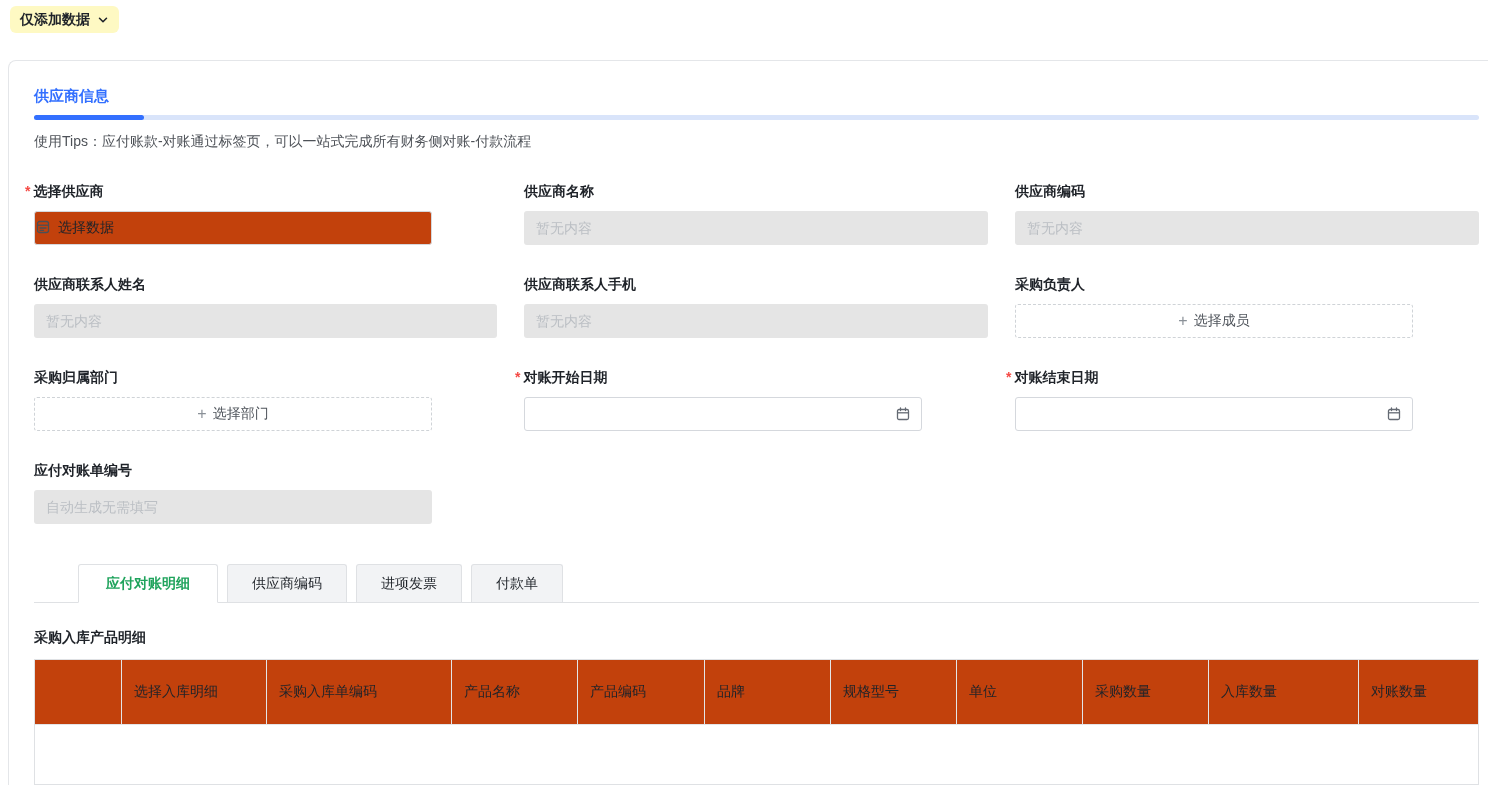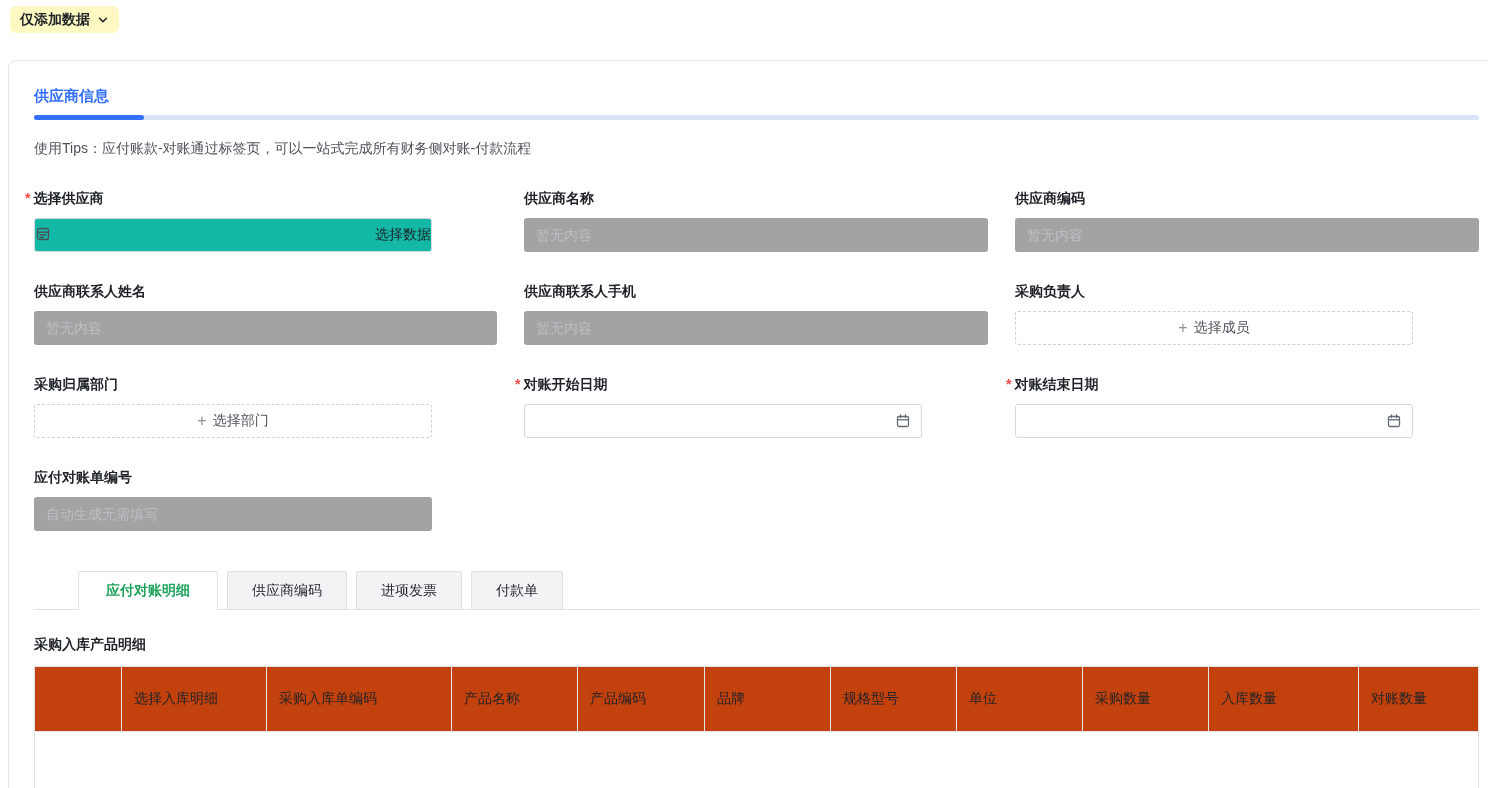--- a/index.html
+++ b/index.html
@@ -27,33 +27,33 @@
     border-top-left-radius:8px;
     padding:26px 10px 0 25px;
   }
   .content-w{ width:1445px; }
 
   .section-title{ color:#3370ff; font-size:15px; font-weight:700; }
   .progress{ margin-top:9px; height:5px; border-radius:3px; background:#d9e4fa; width:1445px; }
   .progress .seg{ display:block; height:5px; border-radius:3px; background:#3370ff; }
   .seg-a{ width:110px; } .seg-b{ width:125px; }
 
-  .tips{ margin-top:20px; font-size:14px; color:#4e5258; }
+  .tips{ margin-top:13px; font-size:14px; color:#4e5258; }
 
   
   .form{ margin-top:31px; display:grid; grid-template-columns:490px 491px 464px; row-gap:30px; }
   .f-label{ font-size:14px; font-weight:700; margin-bottom:10px; display:flex; align-items:center; line-height:19px;}
   .req-mark{ color:#f54a45; margin-left:-9px; margin-right:3px; font-weight:700; }
   .ctl{ height:34px; border-radius:3px; font-size:14px; display:flex; align-items:center; }
   .w398{ width:398px; } .w463{ width:463px; } .w464{ width:464px; }
   .btn-select{
-    justify-content:space-between; gap:7px; border:1px solid #d5d8dd; background:#14b8a6;
+    justify-content:flex-start; gap:7px; border:1px solid #d5d8dd; background:#c2410c;
     color:#1f2329; cursor:pointer; font-family:inherit; font-size:14px;
   }
-  .input-disabled{ background:#a3a3a3; border:none; padding:0 12px; color:#1f2329; }
+  .input-disabled{ background:#e5e5e5; border:none; padding:0 12px; color:#1f2329; }
   .input-disabled::placeholder{ color:#bbbfc4; opacity:1; }
   .btn-dashed{
     justify-content:center; gap:6px; border:1px dashed #cfd3d7; background:#fff;
     color:#51565d; cursor:pointer; font-family:inherit; font-size:14px;
   }
   .plus-glyph{ color:#8a9097; font-size:16px; line-height:1; }
   .input-date{ justify-content:space-between; border:1px solid #d5d8dd; background:#fff; padding:0 10px; }
   .input-date input{ border:none; outline:none; flex:1; height:100%; font-family:inherit; font-size:14px; background:transparent; }
   .cal-icon{ display:flex; align-items:center; cursor:pointer; }
 

